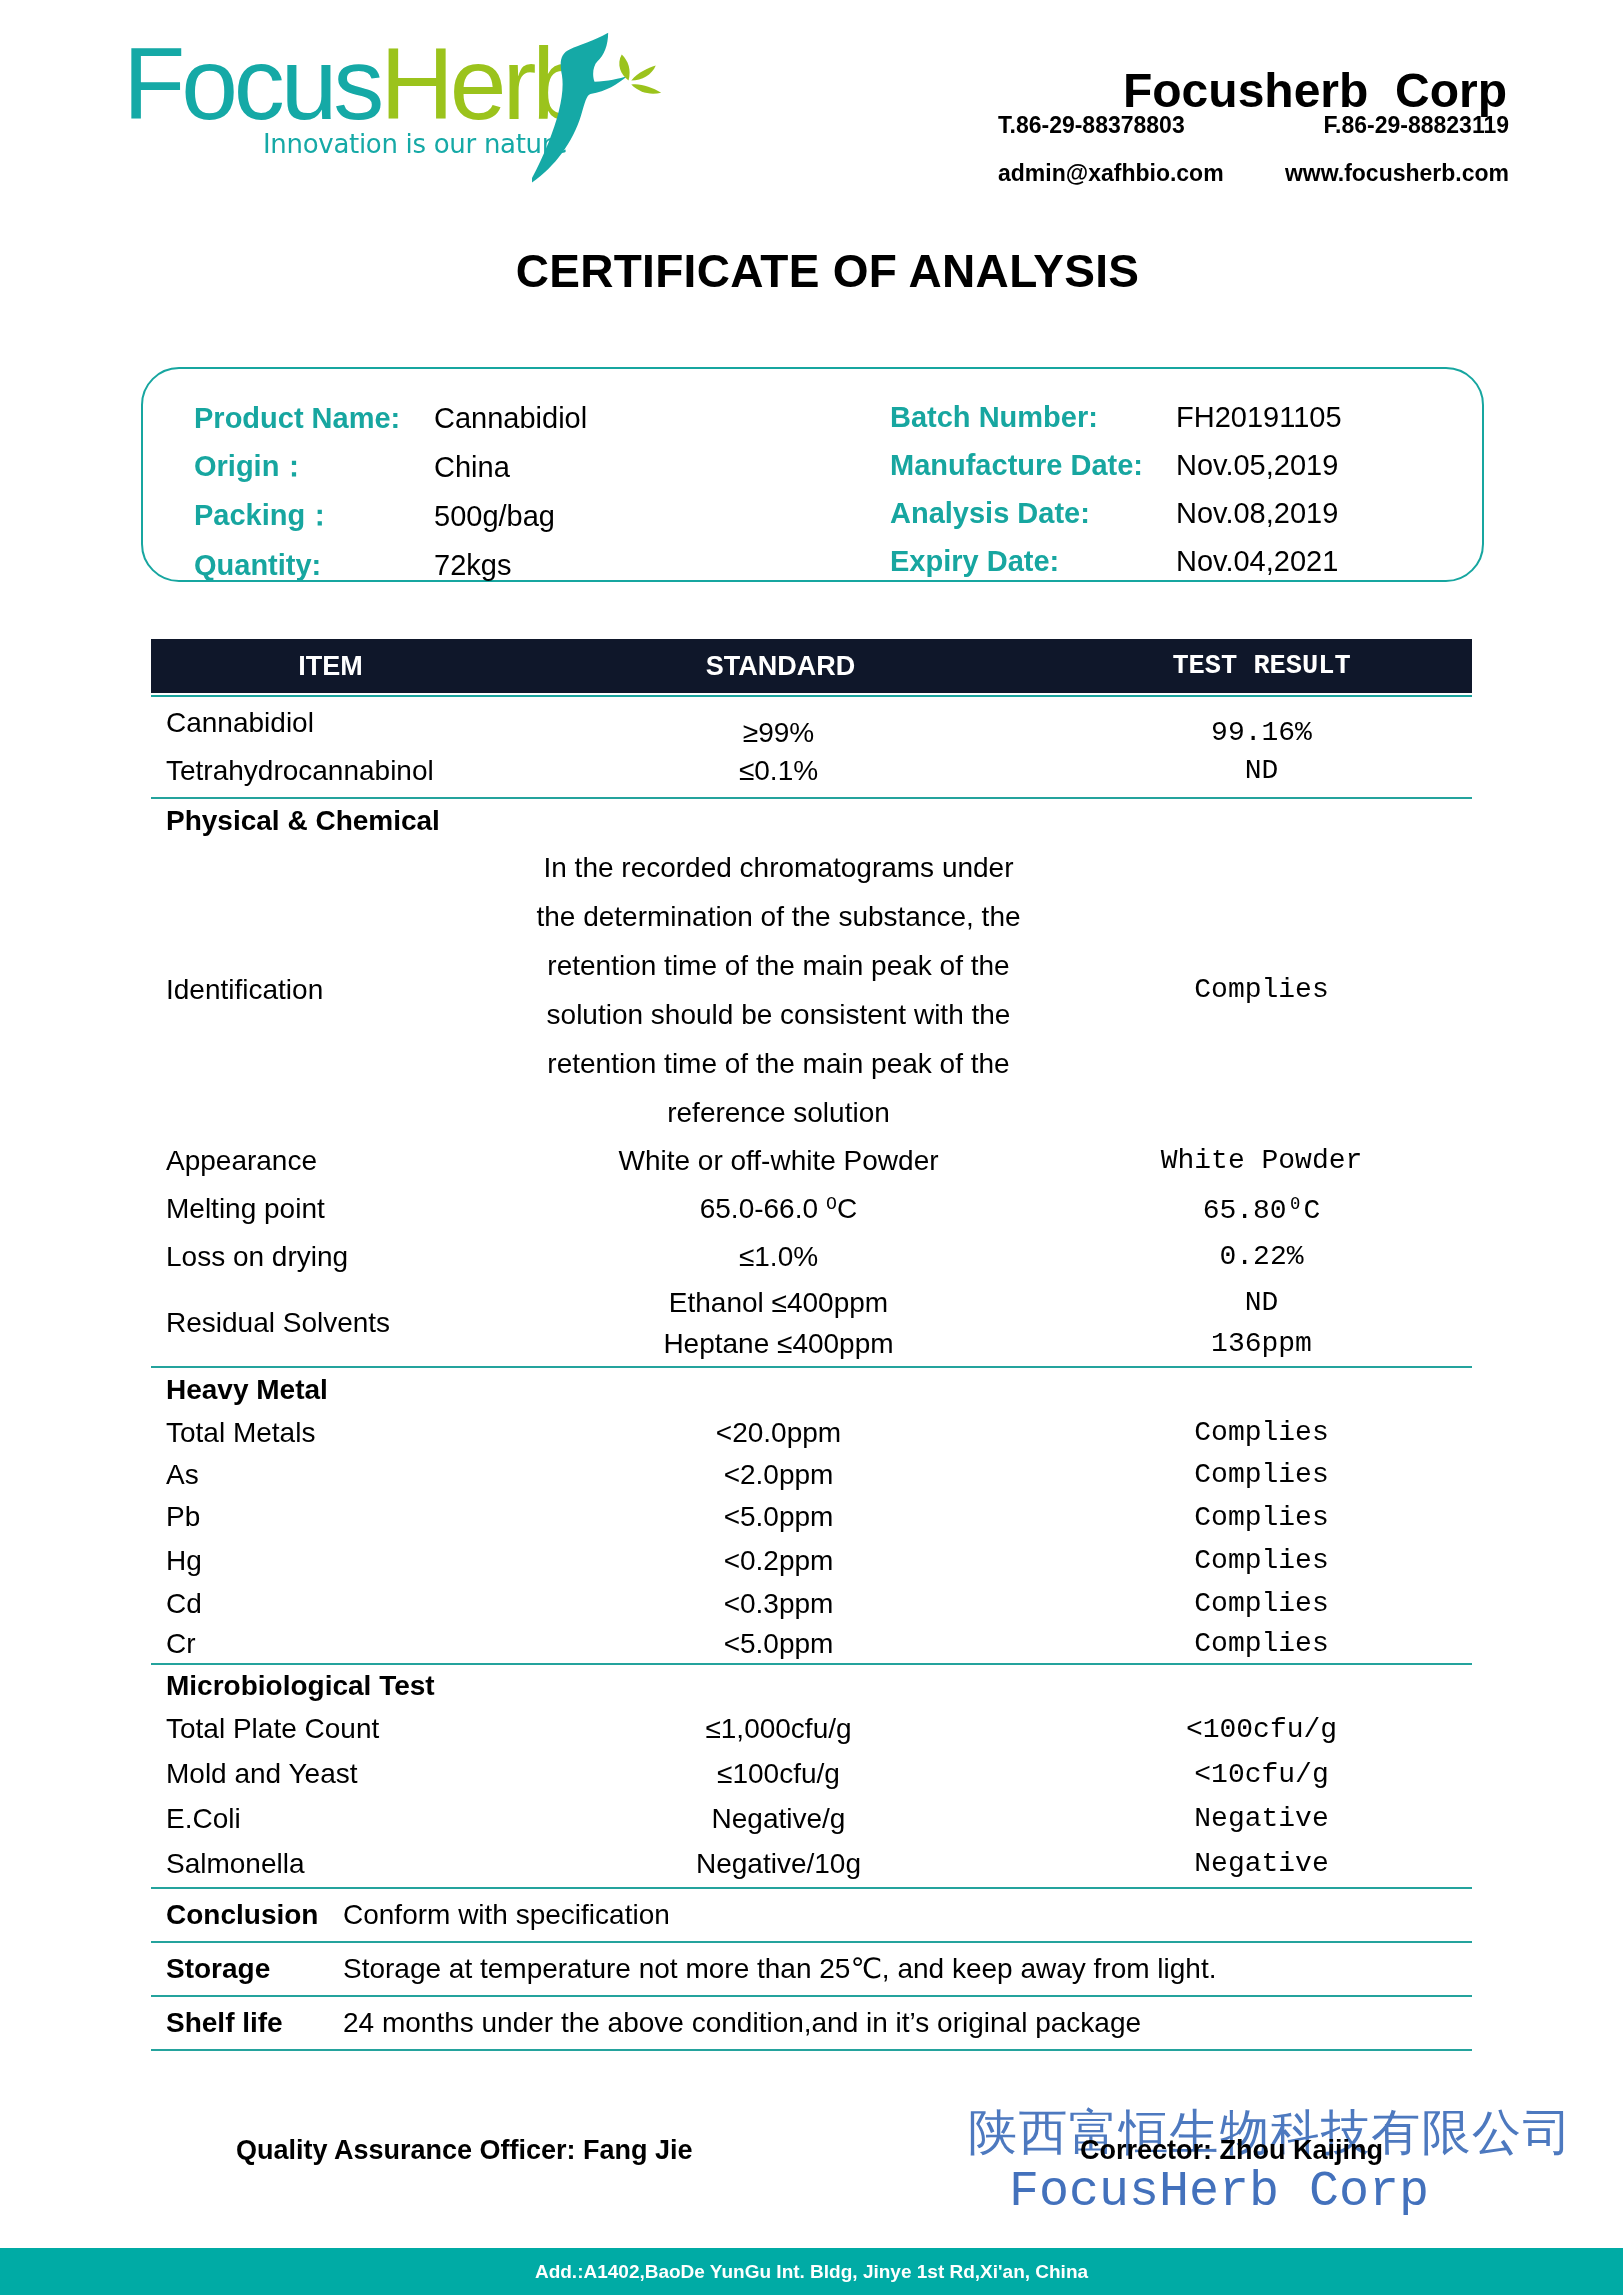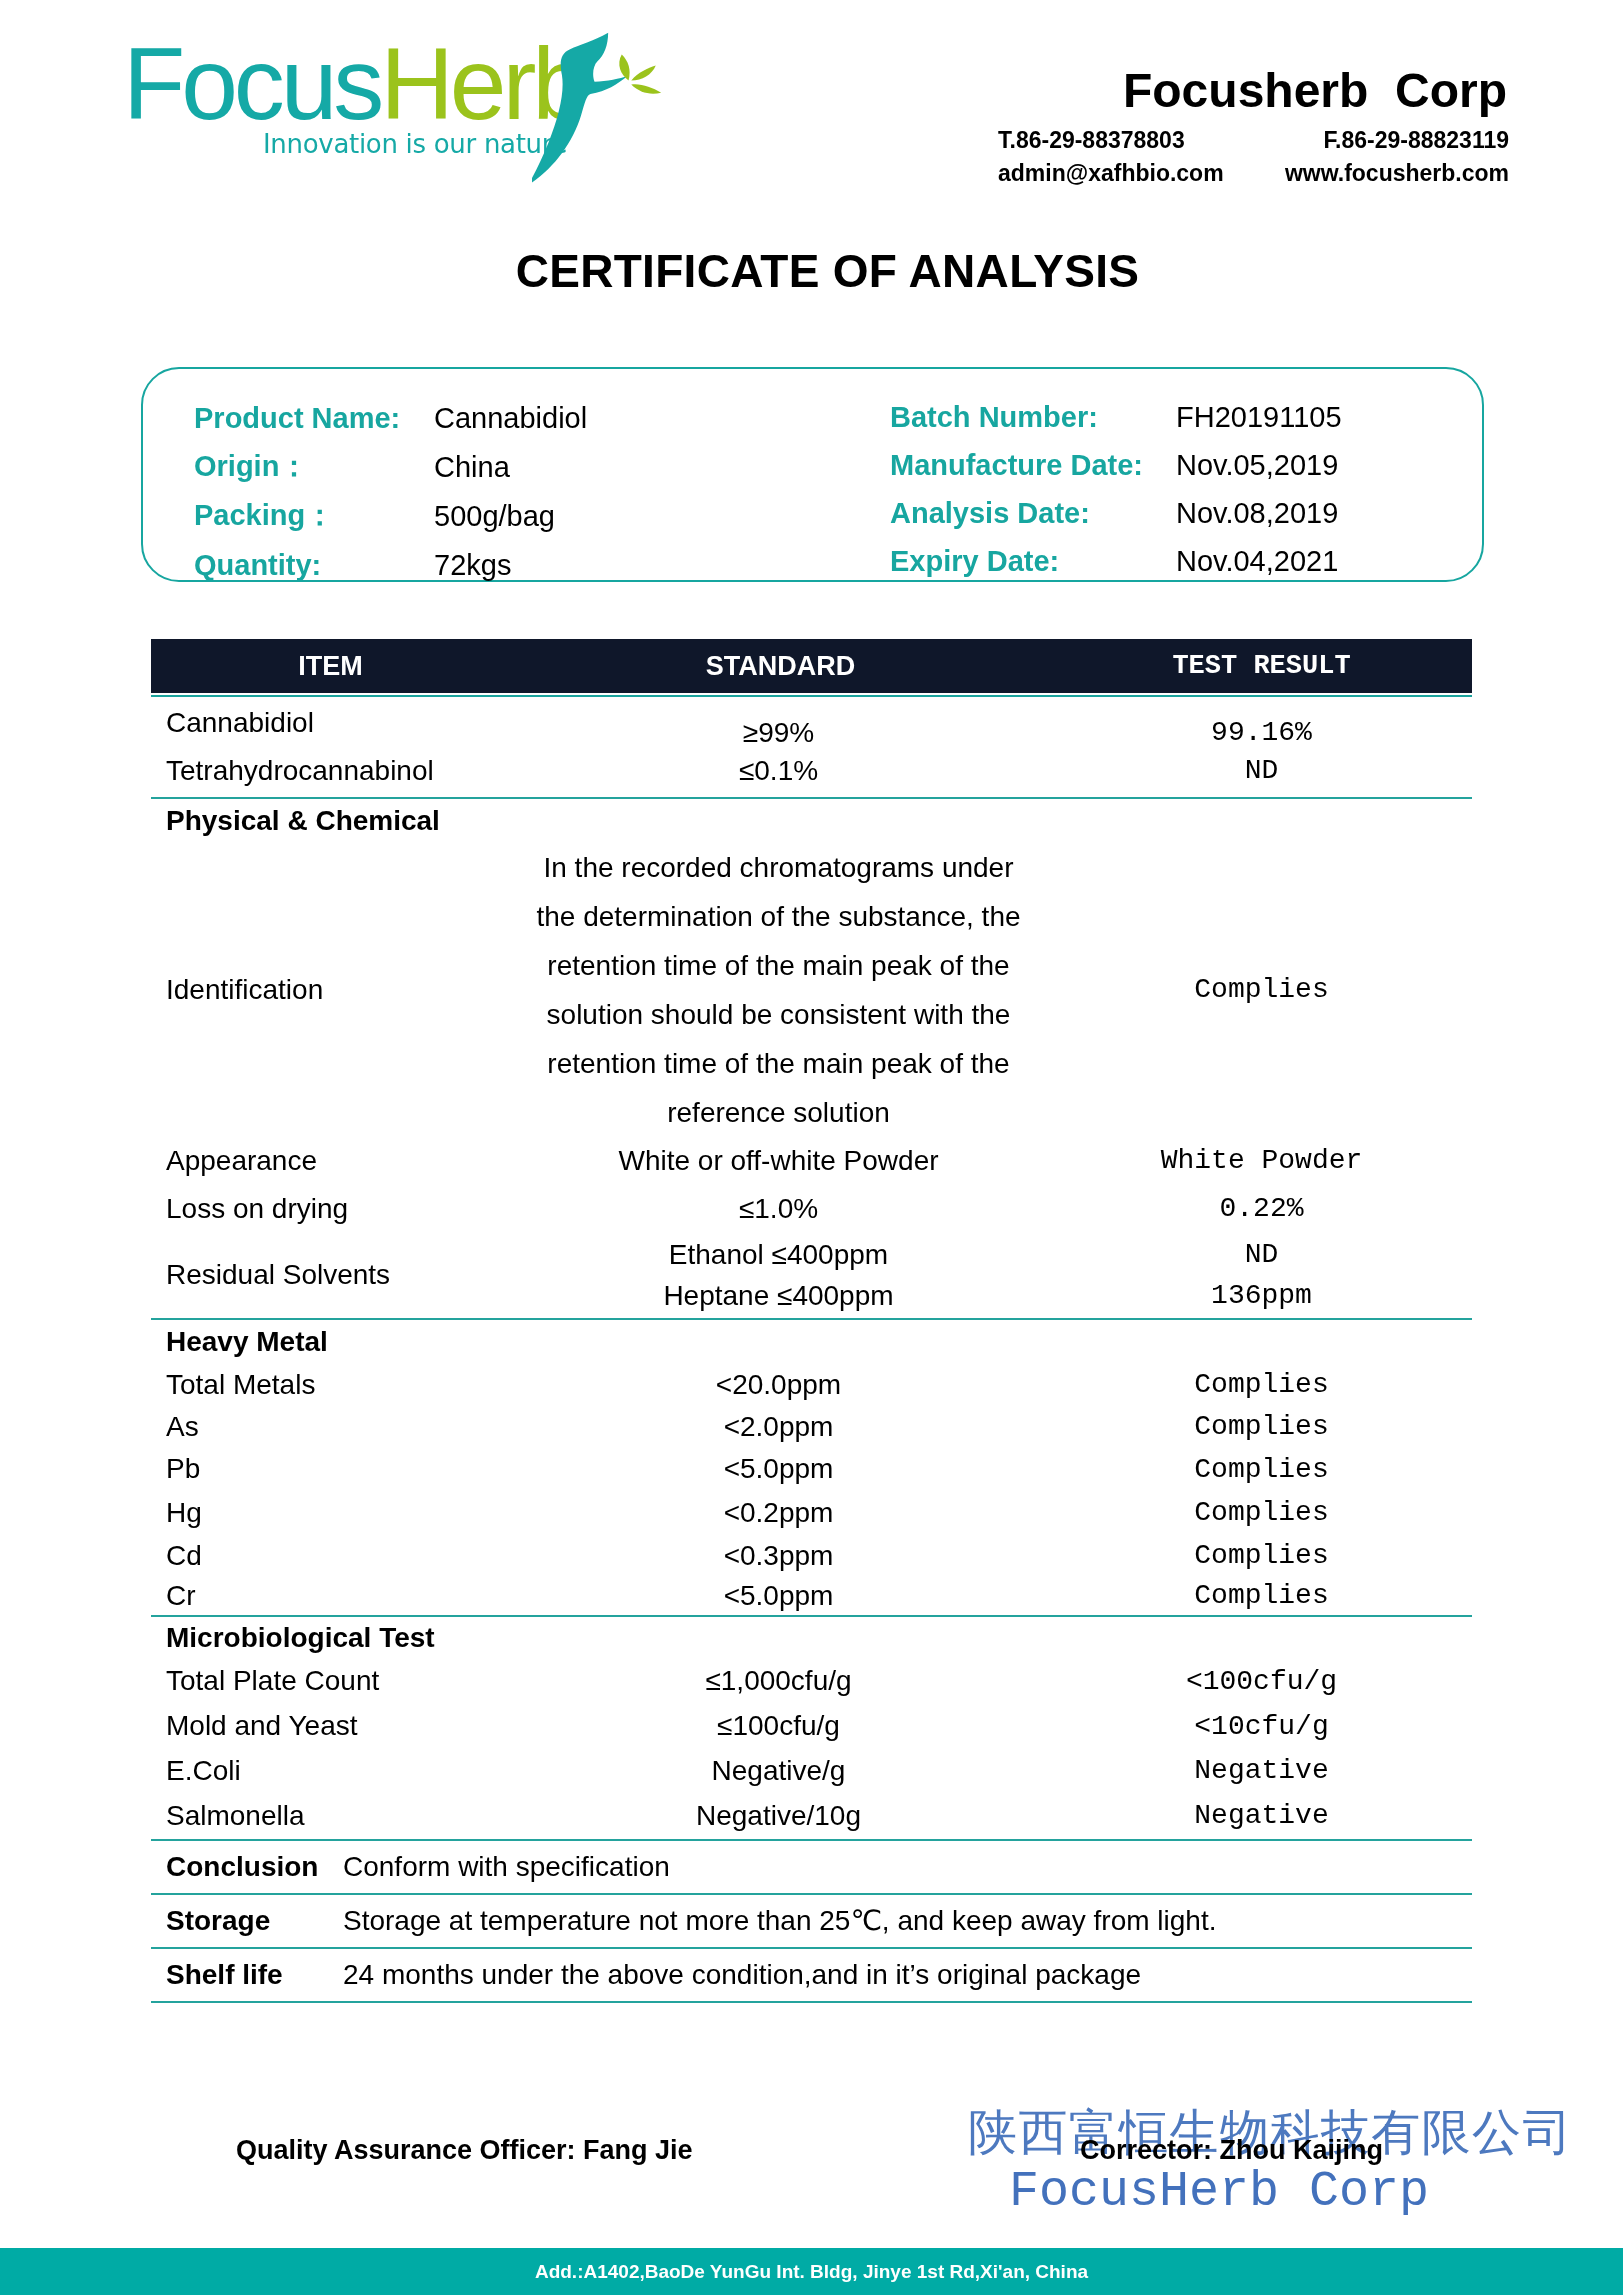--- a/index.html
+++ b/index.html
@@ -13,21 +13,21 @@
   
   .logo { left: 123px; top: 27px; width: 545px; height: 164px; }
   .logo-word { position: absolute; left: 0; top: 5.5px; font-size: 102px; font-weight: 400; letter-spacing: -4.1px; line-height: 1; }
   .logo-word .focus { color: #15a9a6; }
   .logo-word .herb { color: #9bc31c; }
   .logo-tag { position: absolute; left: 140px; top: 102px; font-size: 26px; color: #15a9a6; font-family: "DejaVu Sans", sans-serif; letter-spacing: -0.3px; }
   .logo-mark { position: absolute; left: 409px; top: 0; width: 136px; height: 164px; }
 
   .corp-name { right: 116px; top: 63px; font-size: 48px; font-weight: 700; text-align: right; white-space: pre; }
   .contact-row { left: 998px; width: 511px; font-size: 23px; font-weight: 700; display: flex; justify-content: space-between; }
-  .contact-row.r1 { top: 127px; text-align: center; }
+  .contact-row.r1 { top: 112px; text-align: center; }
   .contact-row.r2 { top: 160px; }
 
   .doc-title { left: 0; width: 1575px; top: 244px; text-align: center; font-size: 46px; font-weight: 700; letter-spacing: 0.3px; padding-left: 40px; }
 
   
   .info-box {
     left: 141px; top: 367px; width: 1343px; height: 215px;
     border: 2.7px solid #17a6a0; border-radius: 38px; box-sizing: border-box;
   }
   .info-col { position: absolute; top: 24.5px; }
@@ -169,20 +169,25 @@
       <div>reference solution</div>
     </div>
     <div class="c3">Complies</div>
   </div>
   <div class="row" style="height:48px">
     <div class="c1">Appearance</div>
     <div class="c2">White or off-white Powder</div>
     <div class="c3">White Powder</div>
   </div>
   <div class="row" style="height:48px">
+    <div class="c1">Melting point</div>
+    <div class="c2">65.0-66.0 ⁰C</div>
+    <div class="c3">65.80⁰C</div>
+  </div>
+  <div class="row" style="height:48px">
     <div class="c1">Loss on drying</div>
     <div class="c2">≤1.0%</div>
     <div class="c3">0.22%</div>
   </div>
   <div class="row" style="height:85px">
     <div class="c1">Residual Solvents</div>
     <div class="c2" style="line-height:41px">
       <div>Ethanol ≤400ppm</div>
       <div>Heptane ≤400ppm</div>
     </div>

